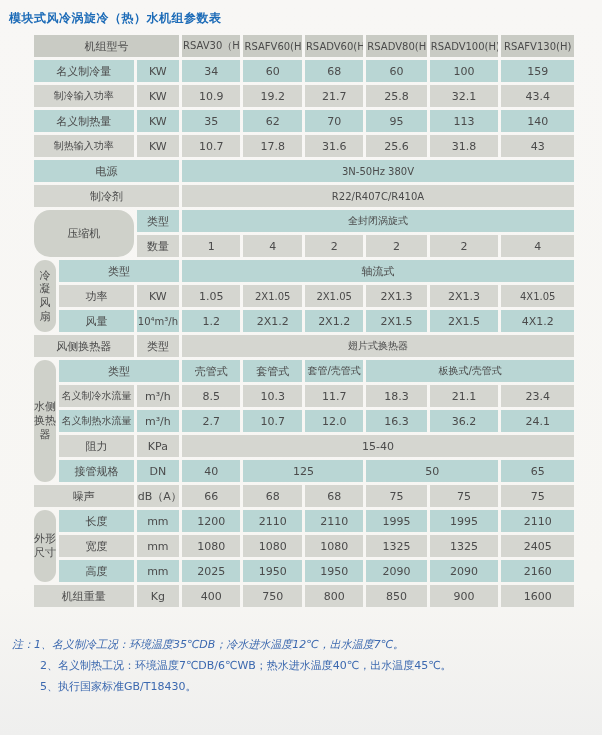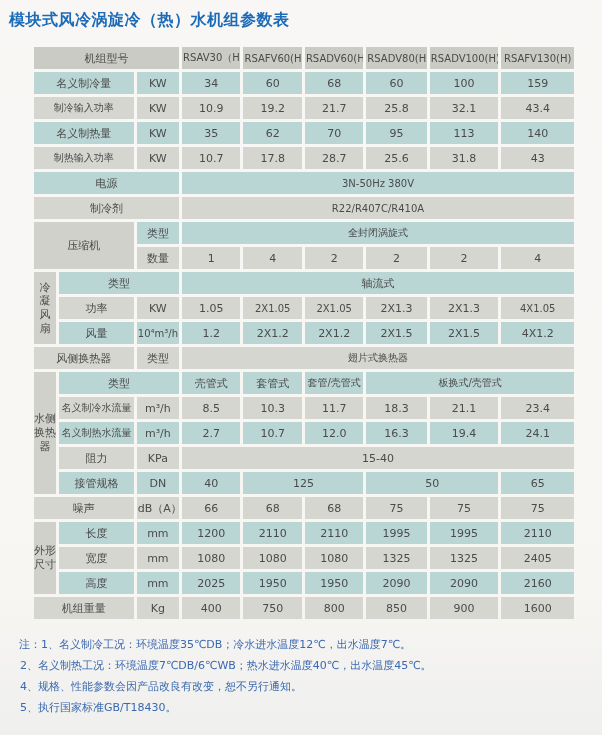--- a/index.html
+++ b/index.html
@@ -15,48 +15,48 @@
   html,body{margin:0;padding:0;}
   body{
     width:602px;height:735px;position:relative;
     background:linear-gradient(180deg,#f8f7f5 0%,var(--page) 80%,#efefee 100%);
     font-family:"DejaVu Sans",sans-serif;
     color:var(--ink);
     overflow:hidden;
   }
   .title{
     position:absolute;left:9px;top:10px;
-    font-size:16px;font-weight:bold;color:var(--title-blue);
+    font-size:12px;font-weight:bold;color:var(--title-blue);
     letter-spacing:0.5px;
   }
   table.spec{
-    position:absolute;left:31px;top:44px;
+    position:absolute;left:31px;top:32px;
     width:546px;table-layout:fixed;
     border-collapse:separate;border-spacing:3px;
   }
   td{
     height:22px;text-align:center;vertical-align:middle;
     font-size:11px;padding:0 1px;color:var(--ink);
     overflow:hidden;white-space:nowrap;
   }
   td.fs10{font-size:10px;}
   td.sh-h{background:var(--header);}
   td.sh-t{background:var(--teal);}
   td.sh-g{background:var(--grey);}
-  td.sh-gg{background:var(--group);}
+  td.sh-gg{background:var(--group);border-radius:16px;}
   td.vert{
     white-space:pre-line;line-height:1.25;font-size:11px;
     padding:2px 0;
   }
   .notes{
     position:absolute;left:12px;top:634px;width:560px;
     color:var(--note-blue);font-size:11px;line-height:21px;
   }
-  .note-line{margin-left:8px;}
-  .note-line.first{margin-left:7px;}
+  .note-line{margin-left:28px;}
+  .note-line.first{margin-left:0;font-style:italic;}
 </style>
 </head>
 <body>
 
 <div class="title">模块式风冷涡旋冷（热）水机组参数表</div>
 
 <table class="spec">
   <colgroup>
     <col style="width:22px">
       <col style="width:74px">
@@ -106,21 +106,21 @@
         <td class="sh-t">70</td>
         <td class="sh-t">95</td>
         <td class="sh-t">113</td>
         <td class="sh-t">140</td>
       </tr>
       <tr>
         <td colspan="2" class="sh-g fs10">制热输入功率</td>
         <td class="sh-g">KW</td>
         <td class="sh-g">10.7</td>
         <td class="sh-g">17.8</td>
-        <td class="sh-g">28.7</td>
+        <td class="sh-g">31.6</td>
         <td class="sh-g">25.6</td>
         <td class="sh-g">31.8</td>
         <td class="sh-g">43</td>
       </tr>
       <tr>
         <td colspan="3" class="sh-t">电源</td>
         <td colspan="6" class="sh-t fs10">3N-50Hz 380V</td>
       </tr>
       <tr>
         <td colspan="3" class="sh-g">制冷剂</td>
@@ -193,21 +193,21 @@
         <td class="sh-g">21.1</td>
         <td class="sh-g">23.4</td>
       </tr>
       <tr>
         <td class="sh-t fs10">名义制热水流量</td>
         <td class="sh-t">m³/h</td>
         <td class="sh-t">2.7</td>
         <td class="sh-t">10.7</td>
         <td class="sh-t">12.0</td>
         <td class="sh-t">16.3</td>
-        <td class="sh-t">19.4</td>
+        <td class="sh-t">36.2</td>
         <td class="sh-t">24.1</td>
       </tr>
       <tr>
         <td class="sh-g">阻力</td>
         <td class="sh-g">KPa</td>
         <td colspan="6" class="sh-g">15-40</td>
       </tr>
       <tr>
         <td class="sh-t">接管规格</td>
         <td class="sh-t">DN</td>
@@ -267,15 +267,14 @@
         <td class="sh-g">850</td>
         <td class="sh-g">900</td>
         <td class="sh-g">1600</td>
       </tr>
     </tbody>
 </table>
 
 <div class="notes">
     <div class="note-line first"><span>注：</span><span>1、名义制冷工况：环境温度35℃DB；冷水进水温度12℃，出水温度7℃。</span></div>
     <div class="note-line">2、名义制热工况：环境温度7℃DB/6℃WB；热水进水温度40℃，出水温度45℃。</div>
-    <div class="note-line">4、规格、性能参数会因产品改良有改变，恕不另行通知。</div>
     <div class="note-line">5、执行国家标准GB/T18430。</div>
   </div>
 
 </body></html>

